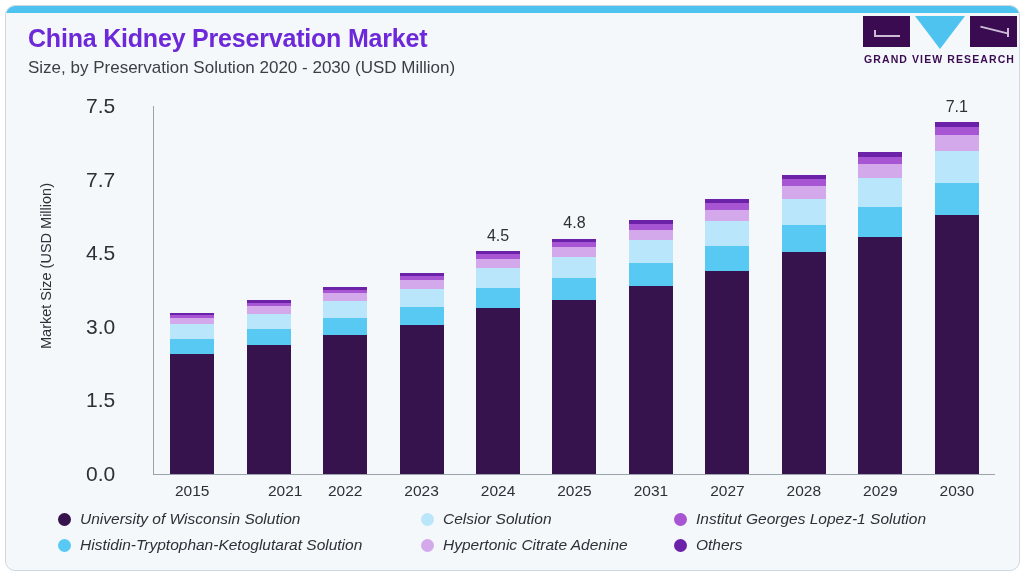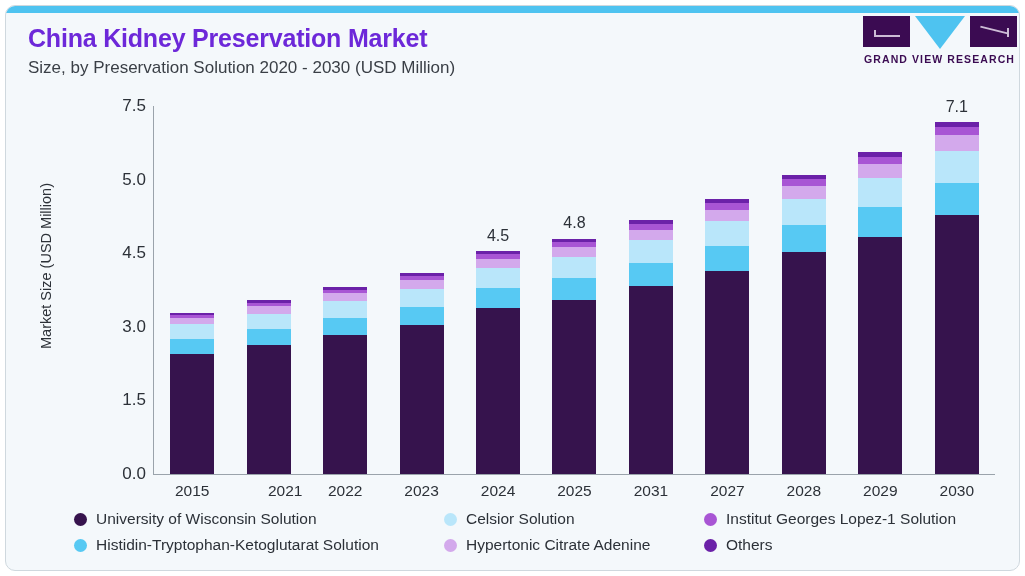--- a/index.html
+++ b/index.html
@@ -171,22 +171,21 @@
   .ytick {
     position: absolute;
     right: 0;
     height: 18px;
     line-height: 18px;
   }
   .ytick .tlabel {
     position: absolute;
     right: 875px;
     width: 60px;
-    text-align: right;
-    font-size: 17px;
+    font-size: 21px;
     color: #2c3138;
   }
 
   .bars {
     position: absolute;
     left: 148px;
     top: 8px;
     width: 841px;
     height: 368px;
   }
@@ -219,28 +218,29 @@
     top: 384px;
     width: 76.4px;
     text-align: center;
     font-size: 15.5px;
     color: #2c3138;
   }
 
   
   .legend {
     position: absolute;
-    left: 68px;
+    left: 52px;
     top: 500px;
     width: 950px;
     display: grid;
     grid-template-columns: 355px 245px auto;
     grid-auto-rows: 26px;
     align-items: center;
-    column-gap: 15px;
+    column-gap: 8px;
+    font-style: italic;
   }
   .legend-item {
     display: flex;
     align-items: center;
     gap: 9px;
     font-size: 15.5px;
     color: #2c3138;
     white-space: nowrap;
   }
   .legend-dot {
@@ -272,21 +272,21 @@
 
   <div class="plot-wrap">
     <div class="axis-title">Market Size (USD Million)</div>
     <div class="y-axis-line"></div>
     <div class="x-axis-line"></div>
     <div id="yticks">
         <div class="ytick" style="top: -1px;">
           <span class="tlabel">7.5</span>
         </div>
         <div class="ytick" style="top: 72.6px;">
-          <span class="tlabel">5.0</span>
+          <span class="tlabel">7.7</span>
         </div>
         <div class="ytick" style="top: 146.2px;">
           <span class="tlabel">4.5</span>
         </div>
         <div class="ytick" style="top: 219.8px;">
           <span class="tlabel">3.0</span>
         </div>
         <div class="ytick" style="top: 293.4px;">
           <span class="tlabel">1.5</span>
         </div>

